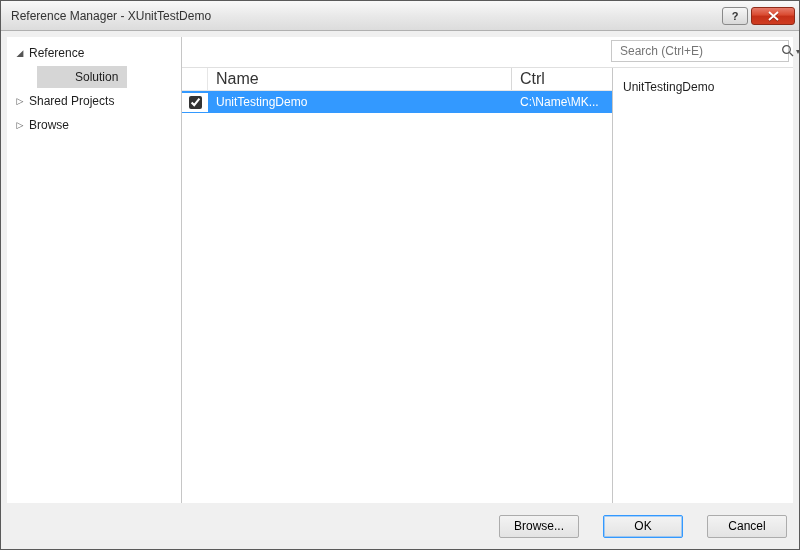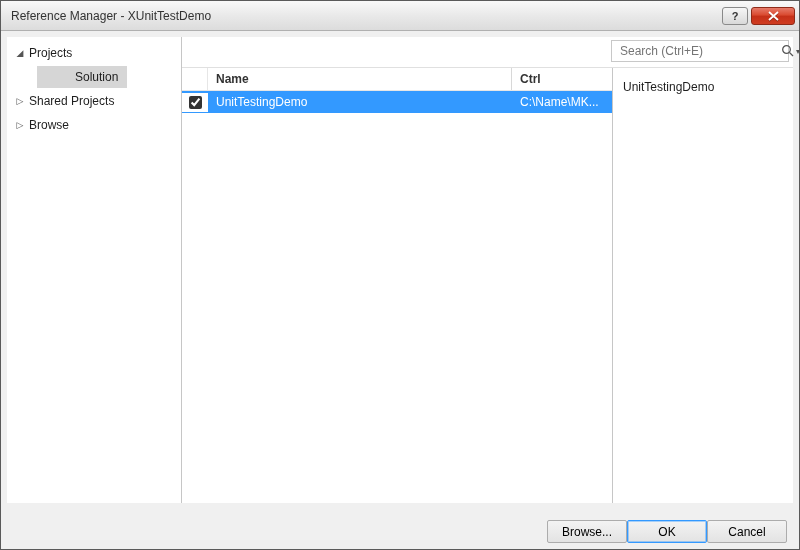--- a/index.html
+++ b/index.html
@@ -132,23 +132,22 @@
     min-width:0;
     display:flex;
     flex-direction:column;
     border-right:1px solid #c6c6c6;
   }
   .grid-header {
     height:23px;
     display:flex;
     background:#fff;
     border-bottom:1px solid #e6e6e6;
-    font-size:12px;
+    font-size:16px;
     color:#333;
-    font-weight:bold;
   }
   .gh-check { width:26px; border-right:1px solid #e6e6e6;}
   .gh-name { flex:1; display:flex; align-items:center; padding-left:8px; border-right:1px solid #d8d8d8;}
   .gh-path { width:100px; display:flex; align-items:center; padding-left:8px;}
   .grid-body { flex:1; overflow:hidden; background:#fff;}
   .row {
     height:22px;
     display:flex;
     align-items:center;
     font-size:12px;
@@ -172,22 +171,22 @@
     width:180px;
     padding: 8px 10px;
   }
   .details .label { font-weight:bold; margin-top:4px;}
   .details .value { margin-top:4px; }
   
   .buttons {
     height:40px;
     display:flex;
     justify-content:flex-end;
-    align-items:flex-end;
-    gap:0;
+    align-items:center;
+    gap:24px;
     padding: 6px 6px 0 0;
     background:#f0f0f0;
   }
   .btn {
     min-width:80px;
     height:23px;
     border:1px solid #acacac;
     background:linear-gradient(to bottom,#f3f3f3,#e3e3e3);
     border-radius:2px;
     font:inherit;
@@ -217,21 +216,21 @@
       </div>
     </div>
   </div>
 
   <div class="body">
     <div class="main">
 
       <div class="nav">
         <div class="nav-item">
           <span class="tri">◢</span>
-          <span>Projects</span>
+          <span>Reference</span>
         </div>
         <div class="nav-sub selected">
           <span>Solution</span>
         </div>
         <div class="nav-item">
           <span class="tri">▷</span>
           <span>Shared Projects</span>
         </div>
         <div class="nav-item">
           <span class="tri">▷</span>

